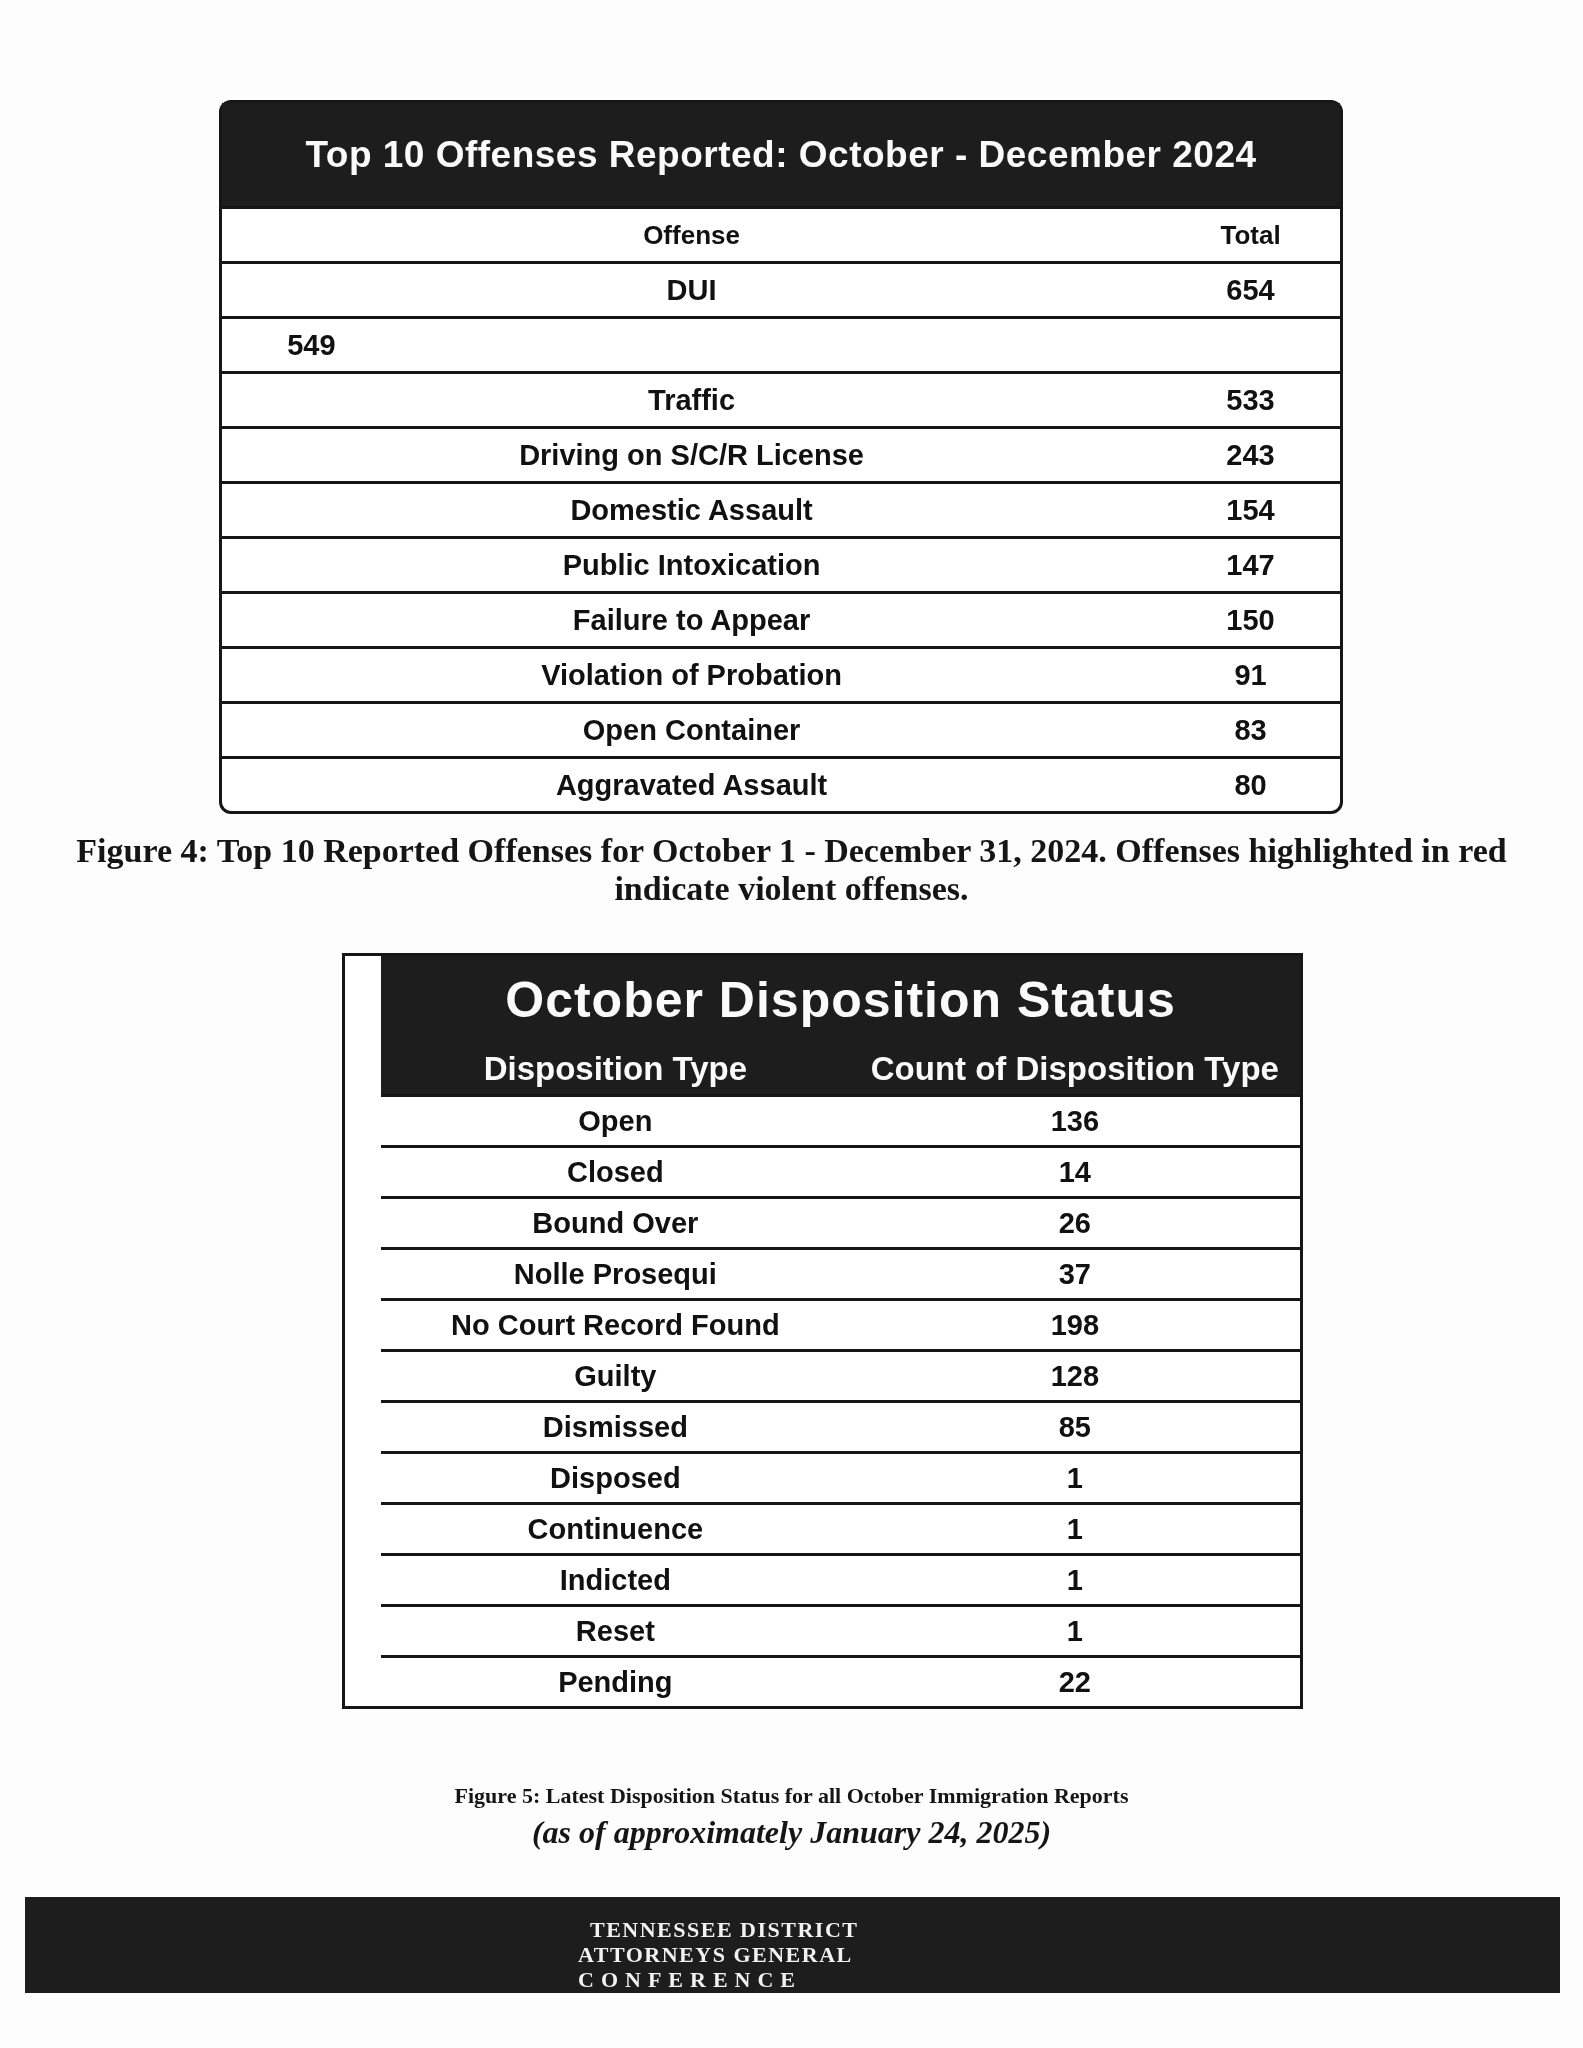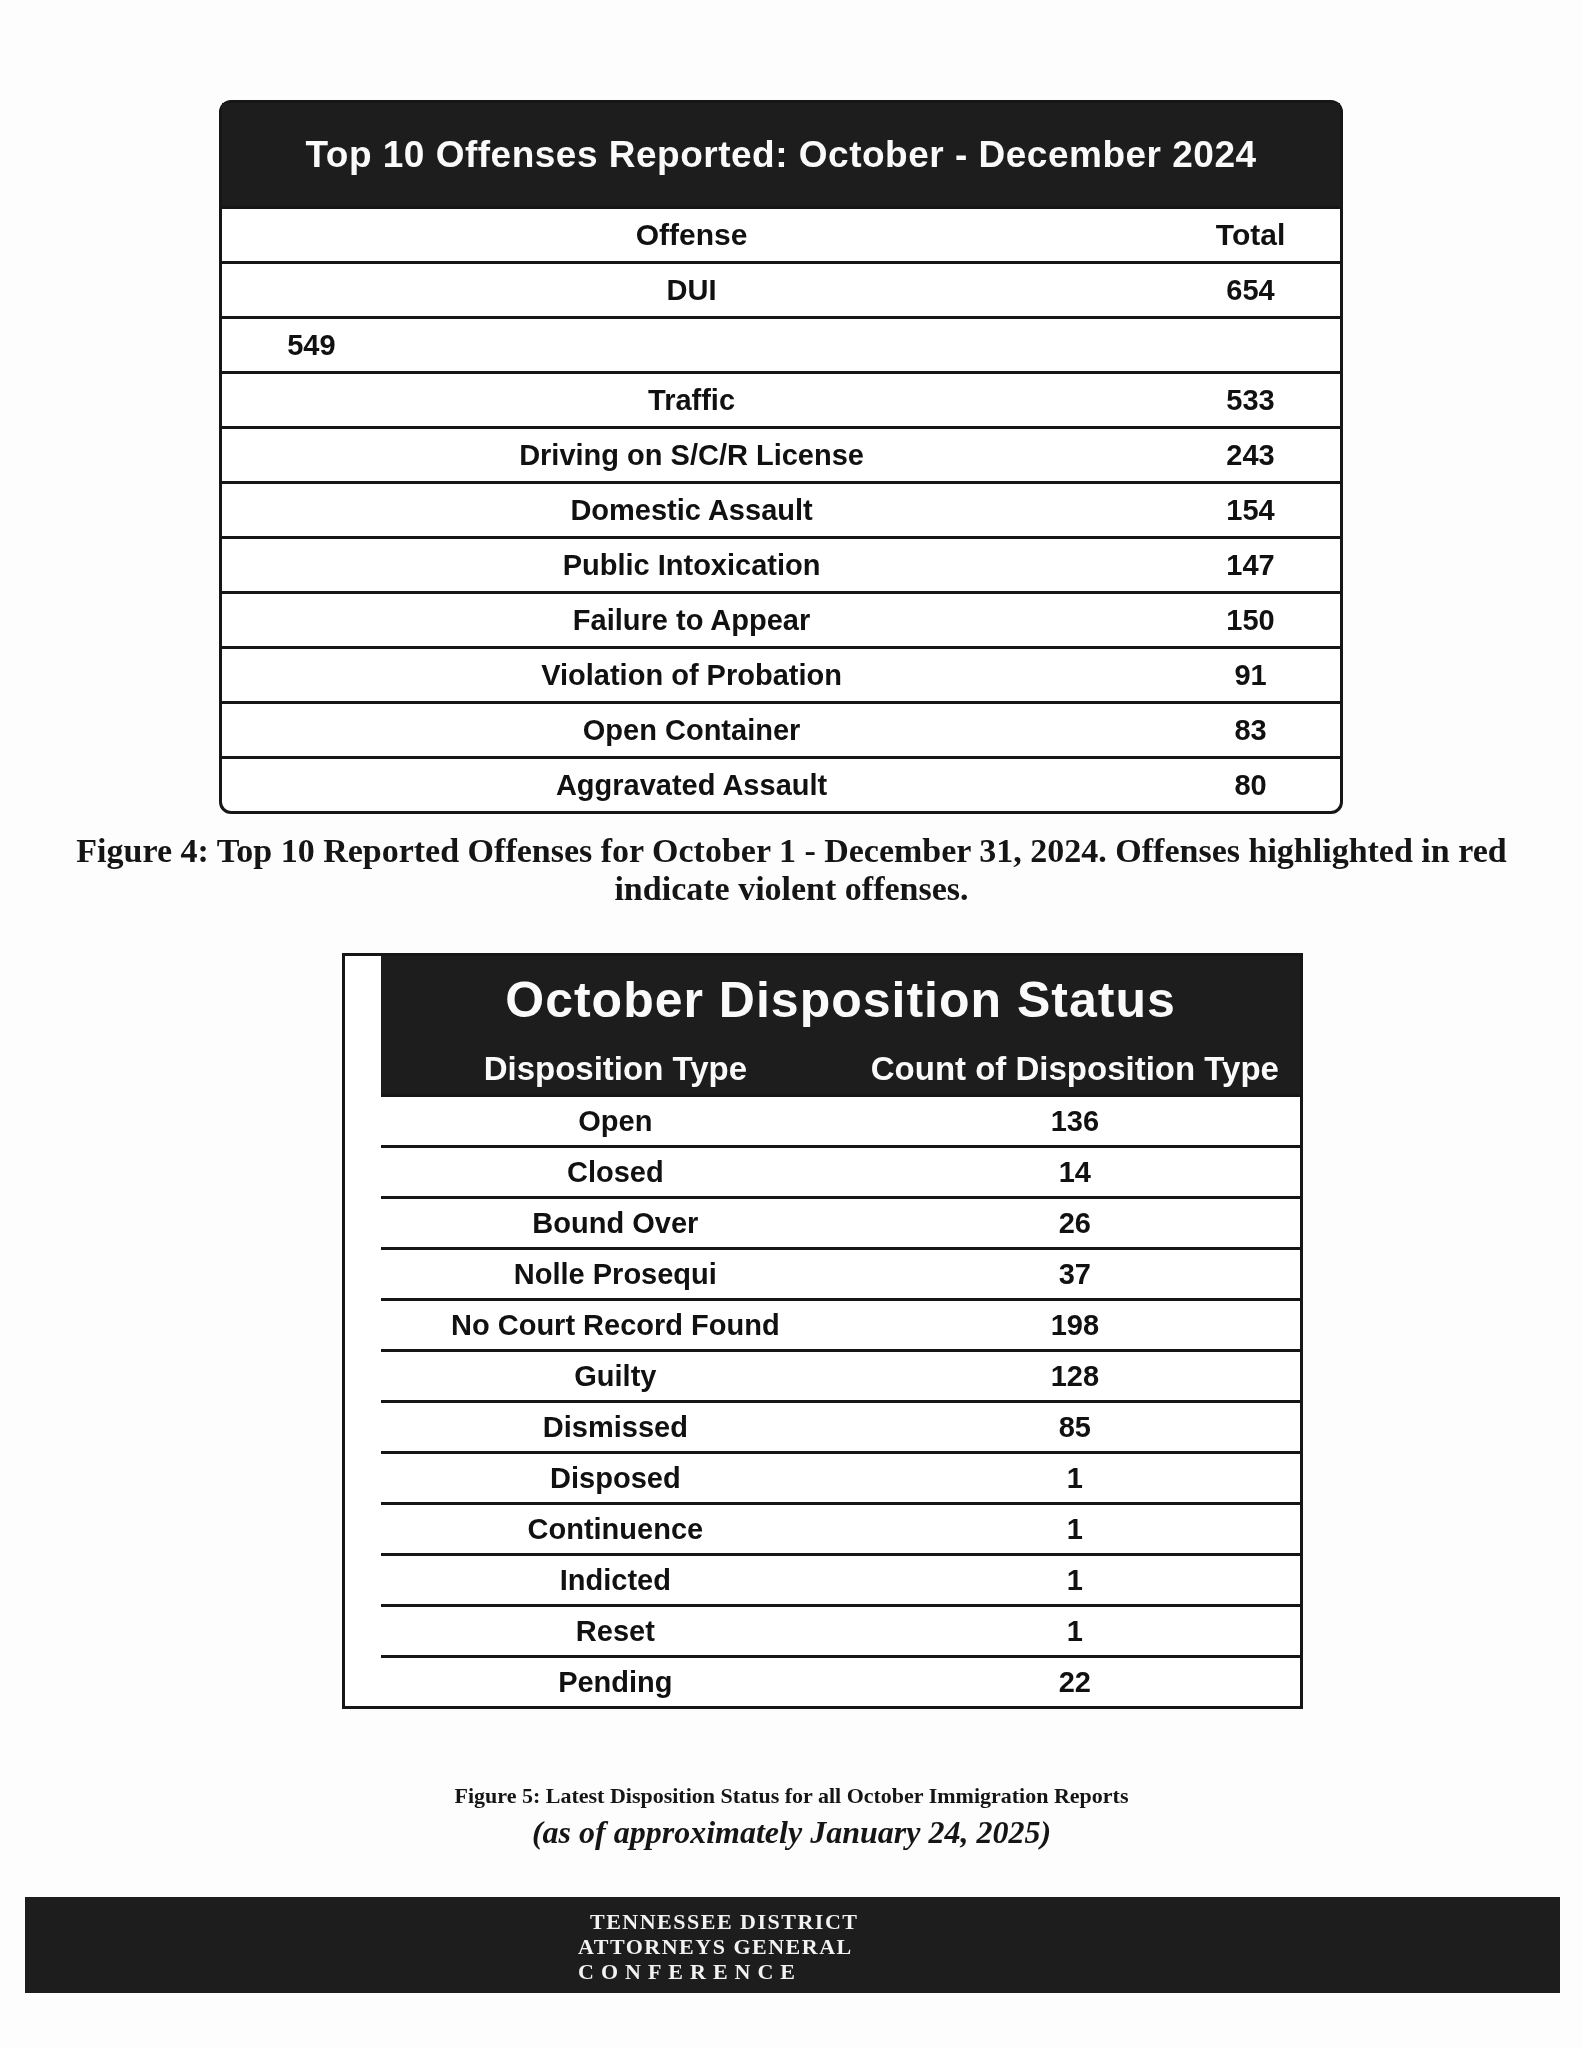--- a/index.html
+++ b/index.html
@@ -20,21 +20,21 @@
   .row{display:flex;border-top:3px solid #161616;box-sizing:border-box;align-items:center;}
   .cell{display:flex;align-items:center;justify-content:center;
         font-weight:bold;color:#111;box-sizing:border-box;line-height:1;}
   
   .t1{left:219px;top:100px;width:1124px;border-radius:12px;}
   .t1 .tbl-titlebar{height:103px;font-size:37px;}
   .t1 .row{height:55px;}
   .t1 .cell{font-size:29px;}
   .t1 .c-offense{width:84%;}
   .t1 .c-total{width:16%;}
-  .t1 .hdr .cell{font-size:30px;}
+  .t1 .hdr .cell{font-size:26px;}
   
   .t2{left:342px;top:953px;width:961px;padding-left:36px;}
   .t2 .tbl-titlebar{height:87px;font-size:50px;letter-spacing:1px;}
   .t2 .subhdr{
     background:#1d1d1d;color:#fafafa;height:57px;border-top:none;
     display:flex;align-items:center;
   }
   .t2 .subhdr .cell{color:#fafafa;font-size:33px;}
   .t2 .row{height:51px;}
   .t2 .cell{font-size:29px;}
@@ -47,21 +47,21 @@
   }
   .cap4{top:832px;font-size:34px;line-height:38px;}
   .cap5-1{top:1778px;font-size:22px;line-height:36px;}
   .cap5-2{top:1816px;font-size:32px;line-height:32px;font-style:italic;font-weight:bold;}
   
   .footer-bar{
     position:absolute;left:25px;top:1897px;width:1535px;height:96px;
     background:#1d1d1d;
   }
   .footer-text{
-    position:absolute;left:553px;top:12px;
+    position:absolute;left:553px;top:20px;
     color:#f2f2f2;font-family:"Liberation Serif",serif;font-weight:bold;
     font-size:22px;line-height:25px;letter-spacing:1.5px;white-space:nowrap;
   }
   .footer-text .l1{text-indent:12px;}
   .footer-text .l3{letter-spacing:7px;}
 </style>
 </head>
 <body>
 
 <div class="page">

